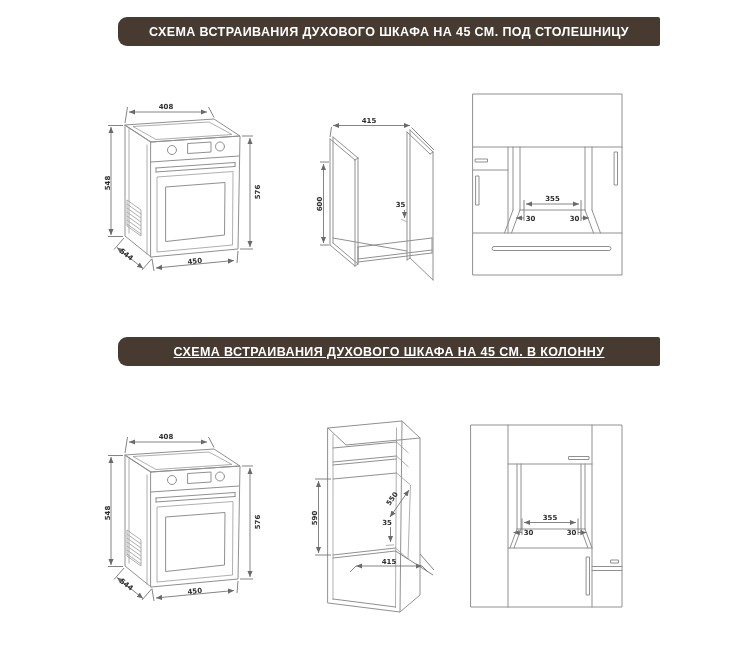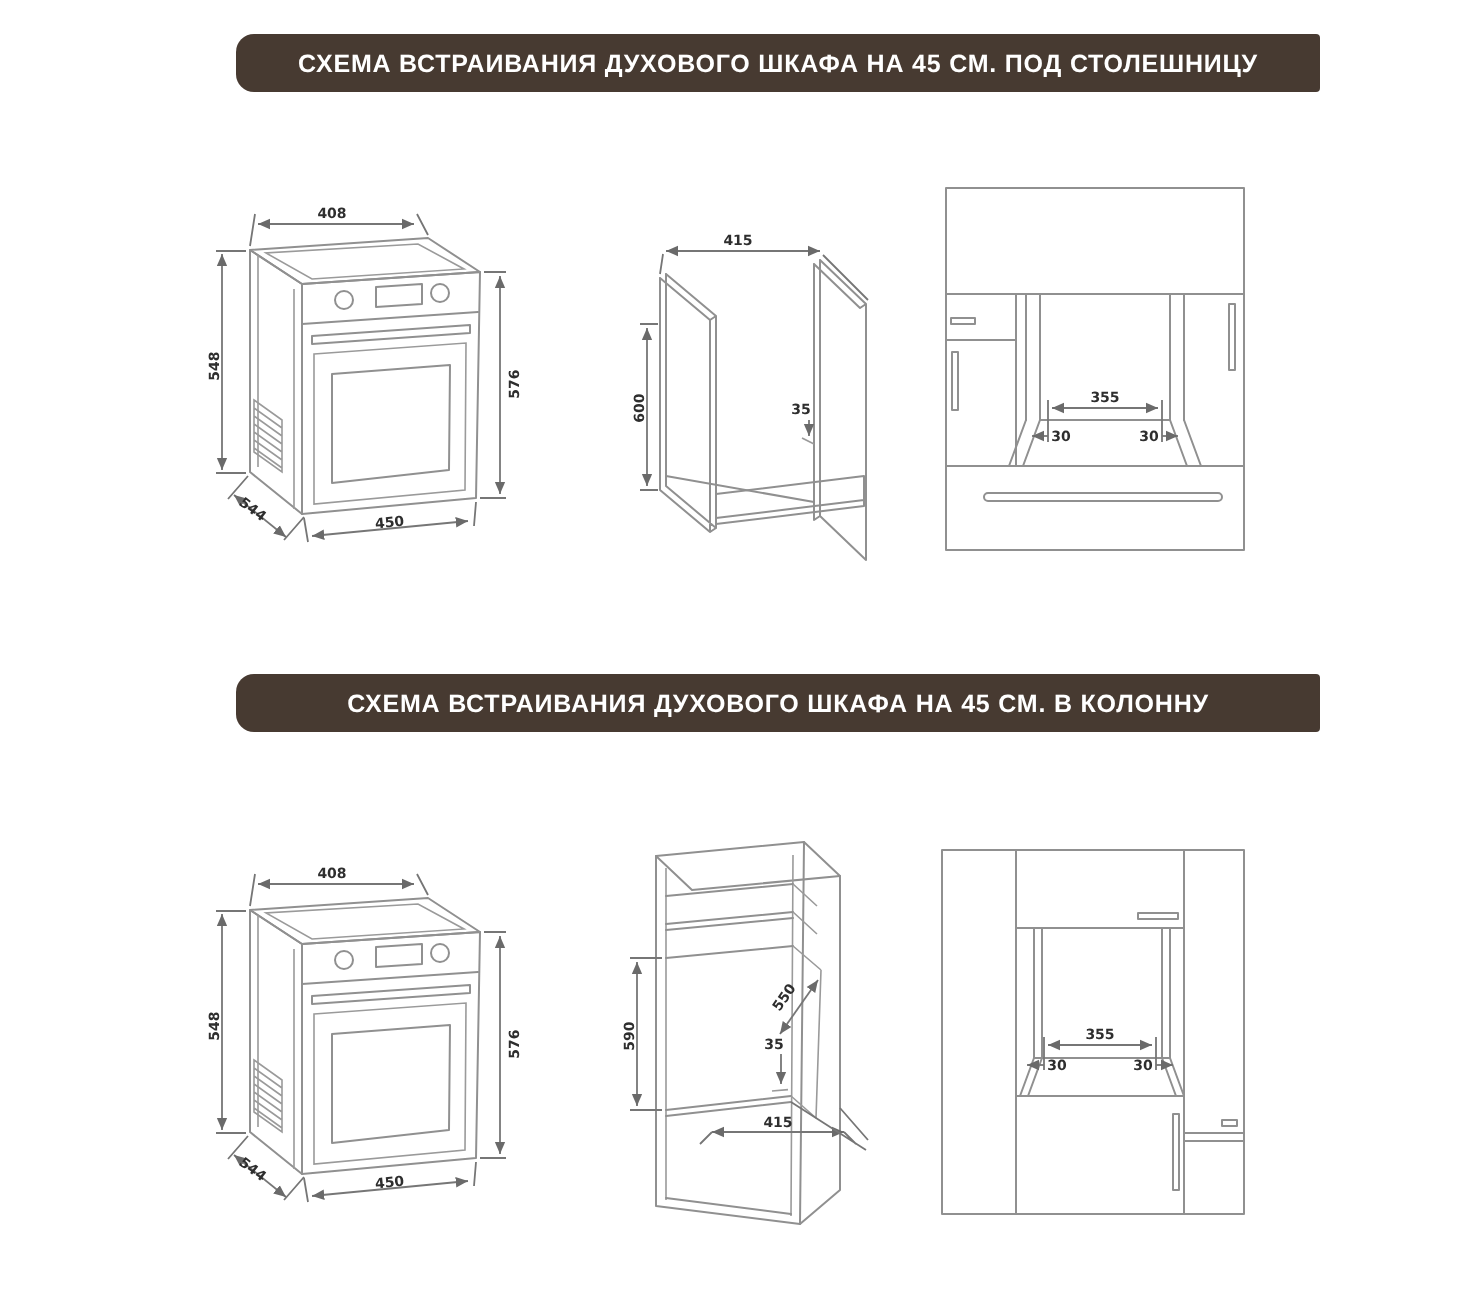--- a/index.html
+++ b/index.html
@@ -3,21 +3,21 @@
 <meta charset="utf-8">
 <style>
   html,body{margin:0;padding:0;background:#ffffff;}
   .stage{position:relative;width:739px;height:650px;background:#ffffff;overflow:hidden;
          font-family:"Liberation Sans",sans-serif;text-align:right;}
   .banner{position:absolute;left:118px;width:542px;height:29px;background:#473a31;
           border-radius:9px 2px 2px 9px;color:#ffffff;display:flex;align-items:center;
           justify-content:center;font-size:12.5px;font-weight:bold;letter-spacing:.4px;
           white-space:nowrap;}
   .banner.b1{top:17px;}
-  .banner.b2{top:337px;}
+  .banner.b2{top:337px;text-decoration:underline;}
   svg.draw{position:absolute;overflow:visible;}
   .ln{stroke:#909090;stroke-width:1;fill:none;stroke-linecap:round;stroke-linejoin:round;}
   .lnth{stroke:#9a9a9a;stroke-width:.8;fill:none;}
   .dm{stroke:#767676;stroke-width:.9;fill:none;}
   text.dim{font-family:"DejaVu Sans",sans-serif;font-size:7px;font-weight:bold;fill:#2e2e2e;}
 </style>
 </head>
 <body>
 
 <div class="stage">

